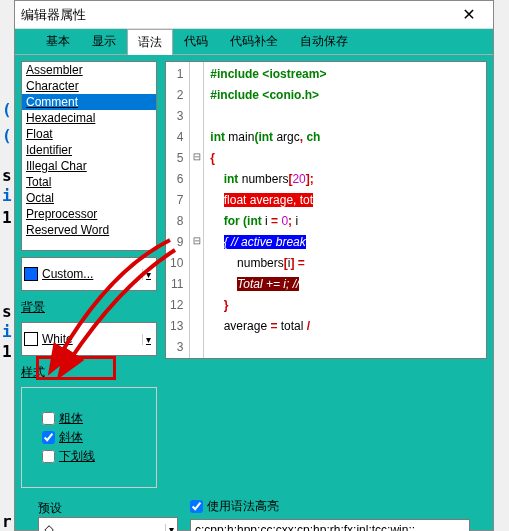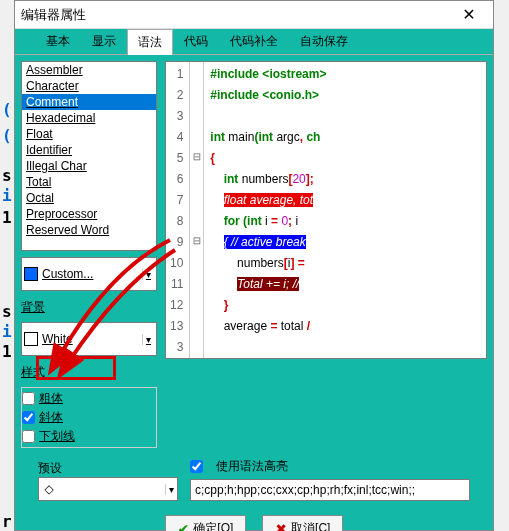--- a/index.html
+++ b/index.html
@@ -21,49 +21,49 @@
 .listbox { border: 1px solid #7a7a7a; height: 190px; overflow-y: auto; background: #fff; }
 .listbox .item { padding: 1px 4px; font-size: 12px; cursor: pointer; }
 .listbox .item.selected { background: #0078d7; color: #fff; }
 
 .field-label { font-size: 12px; margin-top: 2px; }
 .combo { border: 1px solid #7a7a7a; height: 22px; display: flex; align-items: center; padding: 16px 2px; background: #fff; }
 .combo .swatch { width: 14px; height: 14px; border: 1px solid #000; margin-right: 4px; }
 .combo .txt { flex: 1; font-size: 12px; }
 .combo .arrow { font-size: 10px; padding: 0 3px; border-left: 1px solid #ccc; }
 
-.style-group { border: 1px solid #ccc; padding: 0; position: relative; }
+.style-group { border: 1px solid #ccc; padding: 20px; position: relative; }
 .checks { display: flex; flex-direction: column; gap: 2px; padding: 2px 0; }
 .chk { display: flex; align-items: center; gap: 4px; font-size: 12px; }
 .chk input { width: 13px; height: 13px; }
 
 .highlight-box { position: absolute; border: 3px solid #d80000; pointer-events: none; }
 
 .code-area { border: 1px solid #7a7a7a; height: 298px; background: #fff; display: flex; font-family: Consolas, monospace; font-size: 15px; overflow: hidden; }
 .gutter { background: #fff; border-right: 1px solid #ccc; text-align: right; padding: 2px 6px 2px 4px; color: #666; }
 .gutter div { height: 21px; line-height: 21px; }
 .fold-col { width: 14px; border-right: 1px solid #ccc; }
 .fold-col div { height: 21px; line-height: 21px; text-align: center; font-size: 10px; color: #666; }
 .code-lines { flex: 1; padding: 2px 0 2px 6px; white-space: pre; }
 .code-lines .ln { height: 21px; line-height: 21px; }
 .kw { color: #008000; font-weight: bold; }
-.str-red { background: #e60000; color: #fff; font-style: italic; }
+.str-red { background: #e60000; color: #fff; }
 .str-blue { background: #0000ff; color: #fff; font-style: italic; }
 .str-dark { background: #800000; color: #fff; font-style: italic; }
 .op { color: #c00; font-weight: bold; }
 .num { color: #c000c0; }
 .paren { color: #008000; font-weight: bold; }
 
 .bottom-row { display: flex; align-items: center; padding: 4px 23px; gap: 12px; }
 .preset-group { width: 140px; }
 .icon-combo { border: 1px solid #7a7a7a; height: 24px; display: flex; align-items: center; background: #fff; }
 .icon-combo .icon { width: 20px; text-align: center; }
 .icon-combo .arrow { font-size: 10px; padding: 0 3px; border-left: 1px solid #ccc; margin-left: auto; }
 
-.use-highlight { display: flex; align-items: center; gap: 13px; margin-bottom: 4px; }
+.use-highlight { display: flex; align-items: center; gap: 4px; margin-bottom: 4px; }
 .ext-input { width: 280px; height: 22px; border: 1px solid #7a7a7a; padding: 0 4px; font-size: 12px; }
 
 .button-row { display: flex; justify-content: center; gap: 16px; padding: 10px 0; }
 .btn { border: 1px solid #888; background: #f5f5f5; padding: 4px 12px; display: flex; align-items: center; gap: 4px; cursor: pointer; }
 .btn .ico { font-size: 14px; }
 .btn.ok .ico { color: #009900; }
 .btn.cancel .ico { color: #cc0000; }
 
 .bg-letters { position: absolute; left: 2px; color: #0066cc; font-size: 16px; font-weight: bold; font-family: Consolas, monospace; }
 

